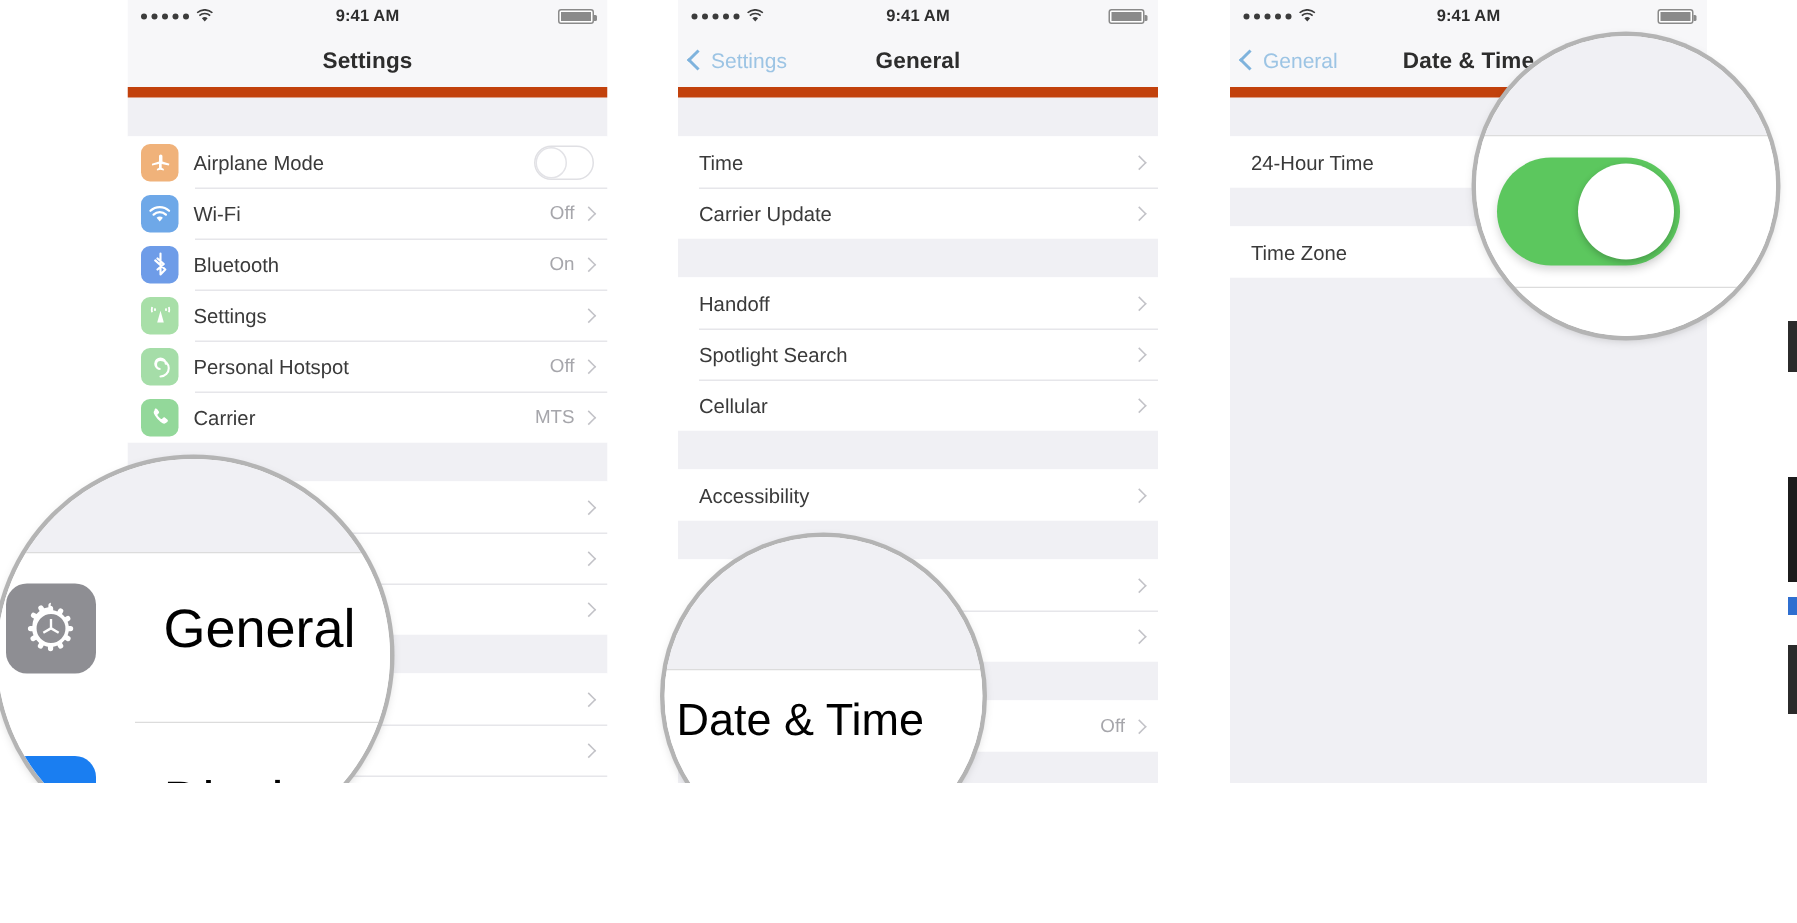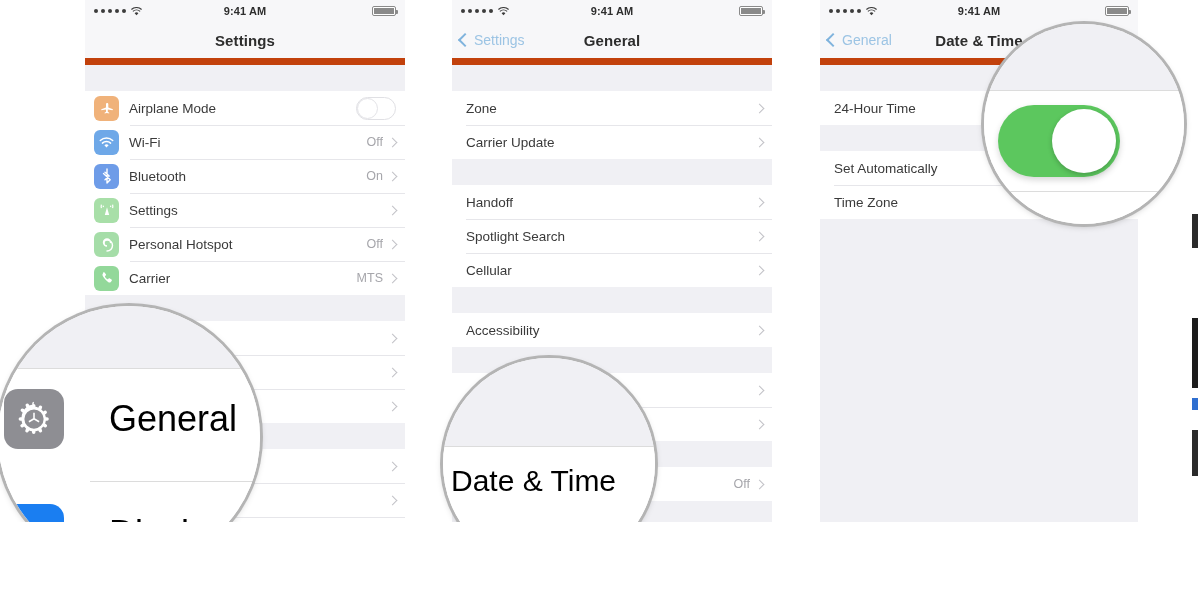--- a/index.html
+++ b/index.html
@@ -243,21 +243,21 @@
       <div class="nav-back">
         <span class="chev-left"></span>
         <span>Settings</span>
       </div>
       <div class="nav-title">General</div>
     </div>
 
     <div class="listgap"></div>
     <div class="group">
       <div class="row">
-        <span class="rlabel">Zone</span>
+        <span class="rlabel">Time</span>
         <span class="chev"></span>
       </div>
       <div class="row">
         <span class="rlabel">Carrier Update</span>
         <span class="chev"></span>
       </div>
     </div>
 
     <div class="listgap"></div>
     <div class="group">
@@ -341,23 +341,20 @@
 
     <div class="listgap"></div>
     <div class="group">
       <div class="row">
         <span class="rlabel">24-Hour Time</span>
       </div>
     </div>
 
     <div class="listgap"></div>
     <div class="group">
-      <div class="row">
-        <span class="rlabel">Set Automatically</span>
-      </div>
       <div class="row">
         <span class="rlabel">Time Zone</span>
       </div>
     </div>
 
     <div class="listgap" style="height:340px"></div>
   </div>
 
   <div class="mag" id="mag1">
     <div class="mag-inner" style="width:262px;height:262px;">

